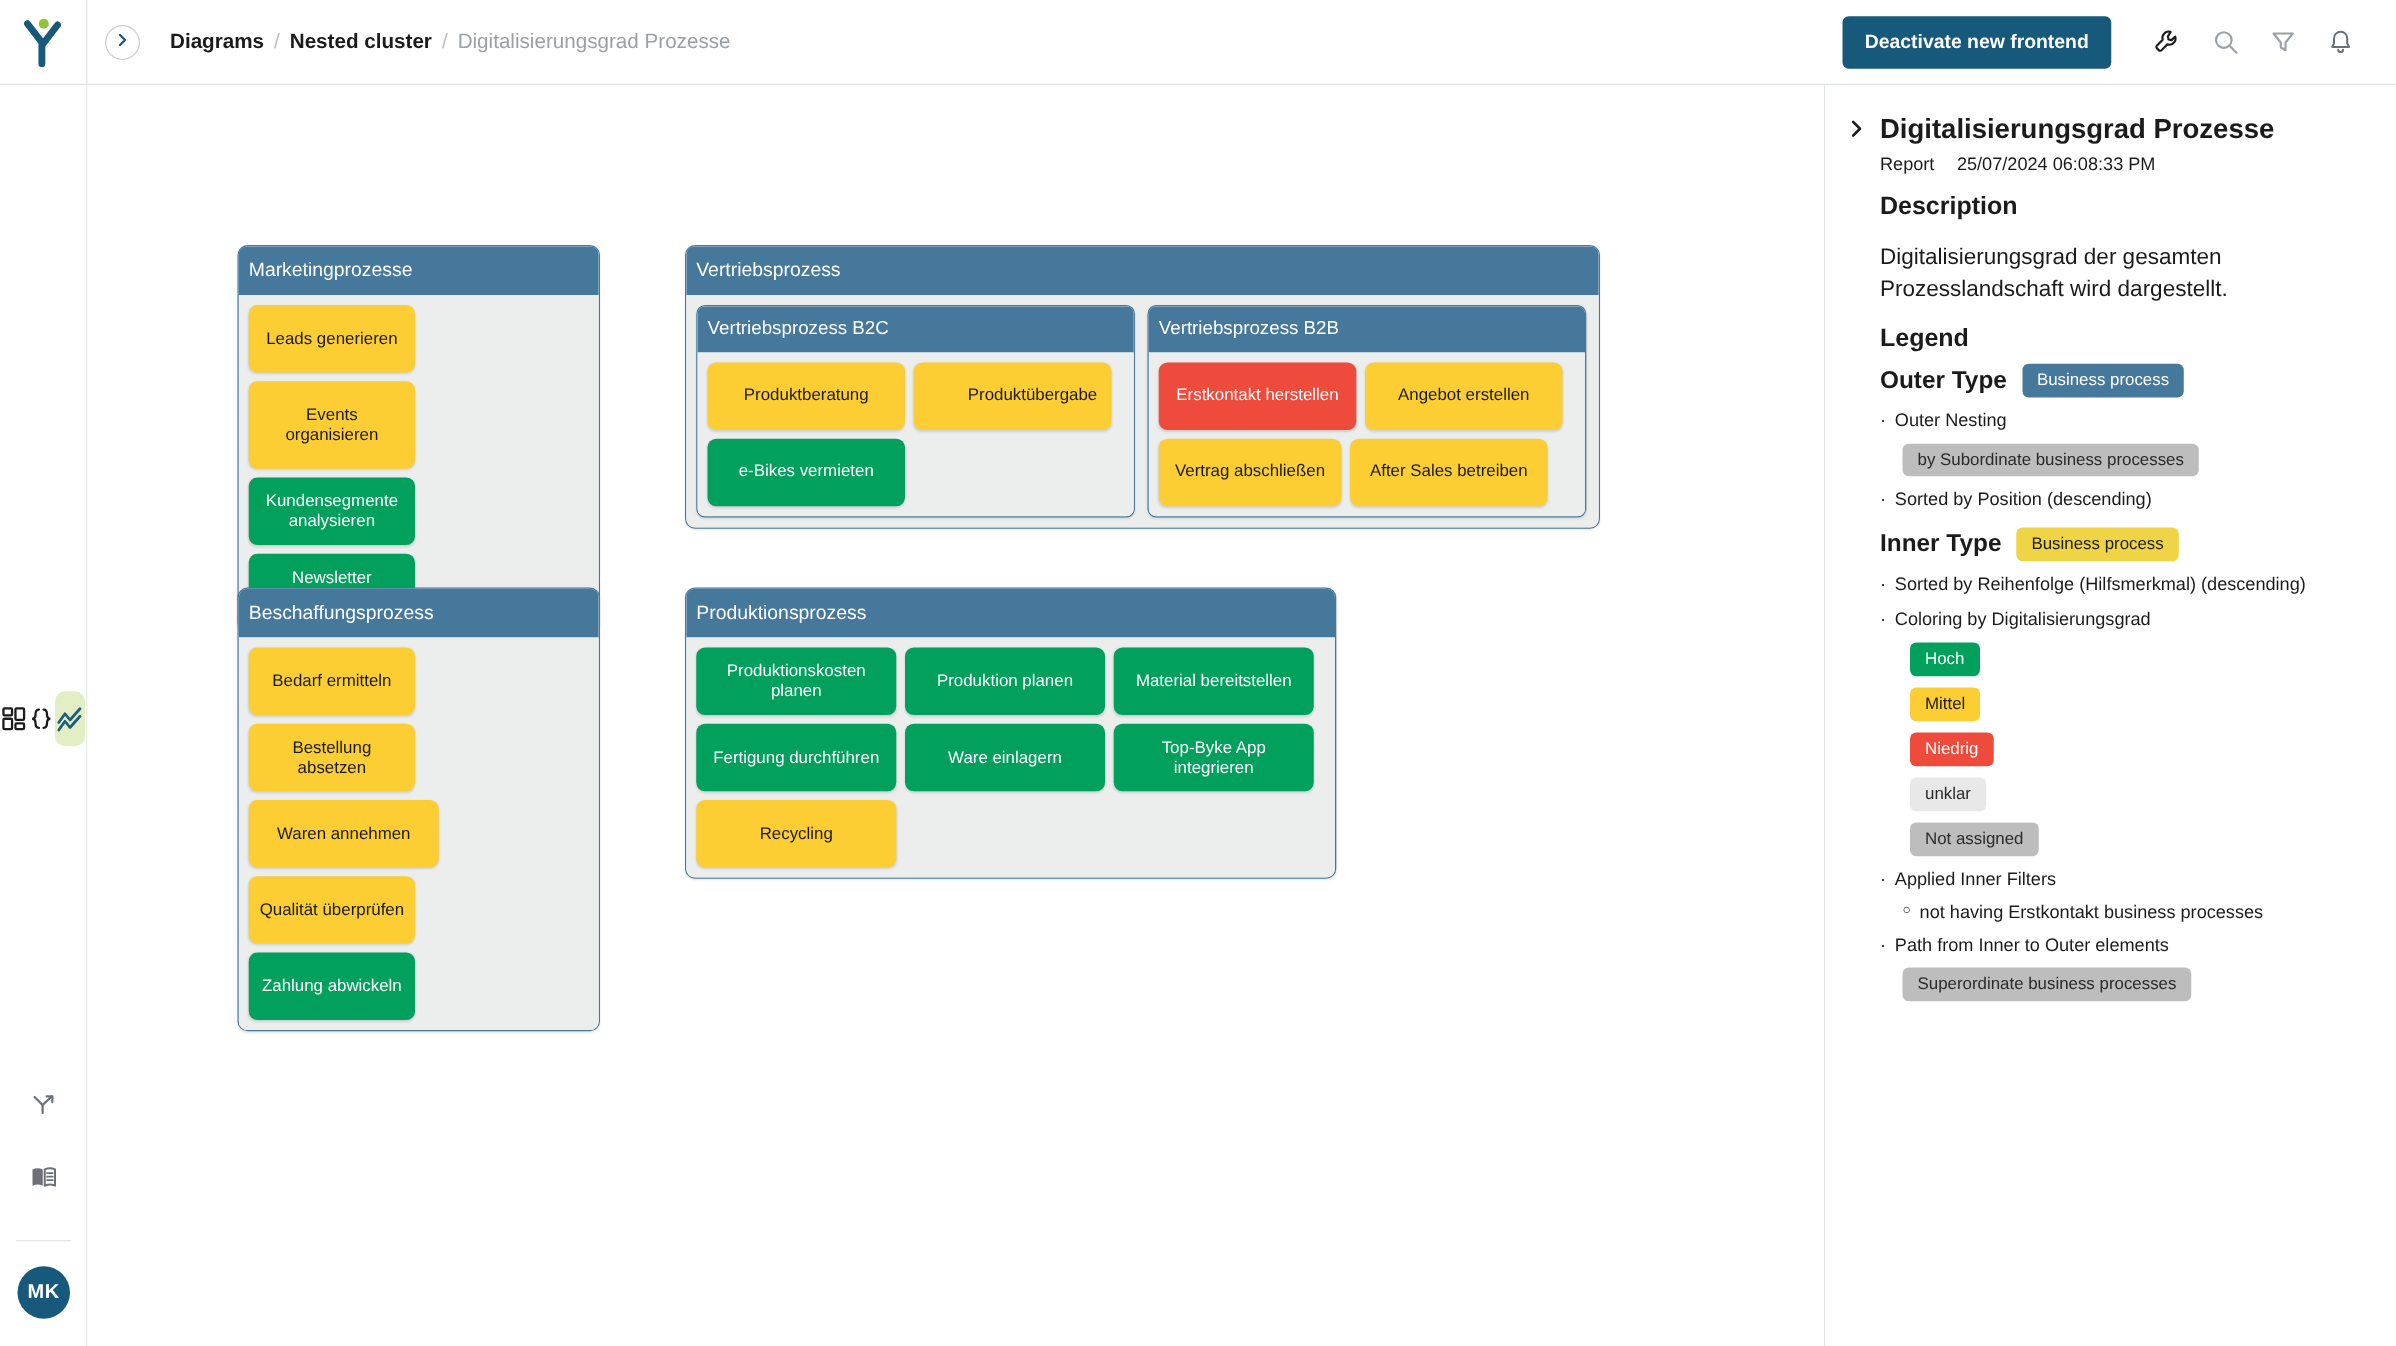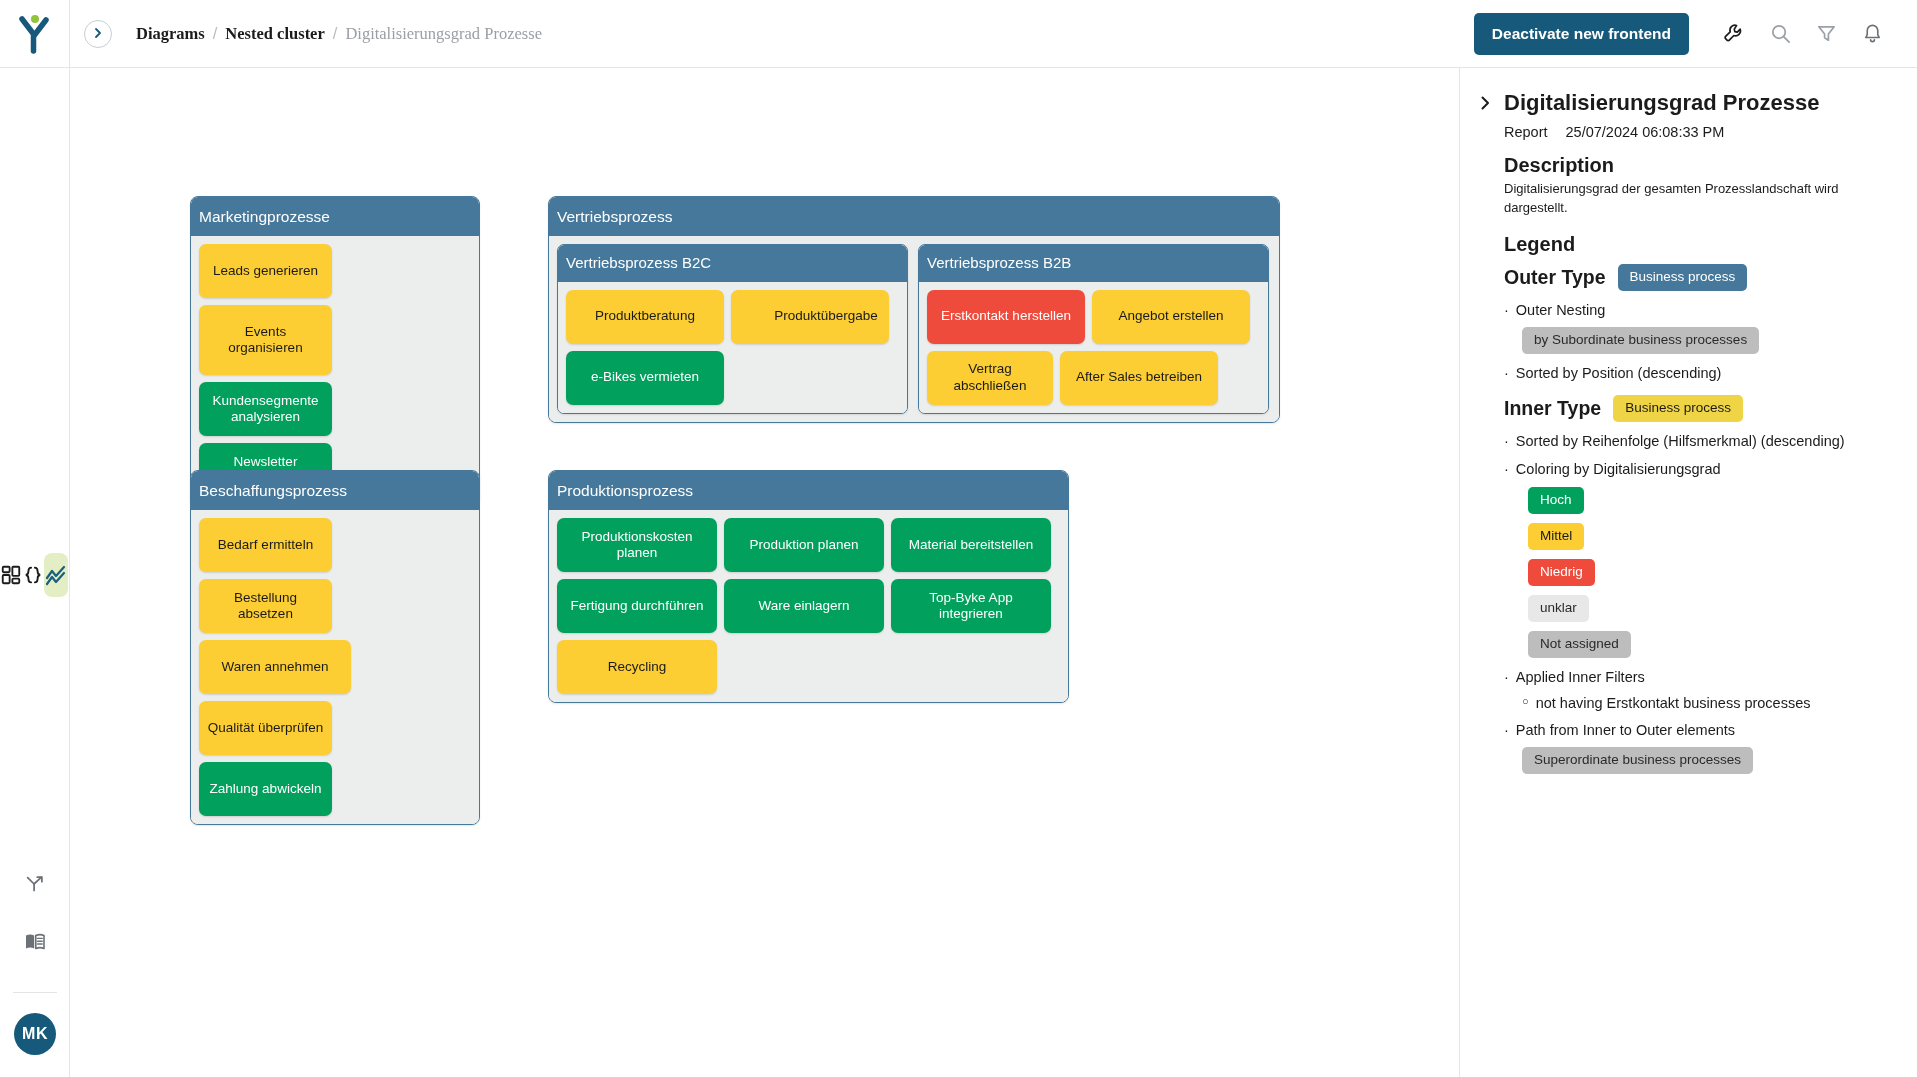--- a/index.html
+++ b/index.html
@@ -28,21 +28,21 @@
   .expand-btn {
     width: 28px; height: 28px; border-radius: 50%;
     border: 1px solid #c9ced2; background: #fff;
     display: flex; align-items: center; justify-content: center;
     margin-left: 14px; cursor: pointer; flex: 0 0 auto;
   }
   .breadcrumb {
     display: flex; align-items: center; gap: 8px;
     margin-left: 24px; font-size: 16.5px;
   }
-  .bc-item { color: #1b1b1b; font-weight: bold; white-space: nowrap; font-family: Liberation Serif, serif; }
+  .bc-item { color: #1b1b1b; font-weight: bold; white-space: nowrap; }
   .bc-item.muted { color: #9aa0a6; font-weight: normal; }
   .bc-sep { color: #b9bec2; font-weight: normal; }
   .topbar-right {
     margin-left: auto; display: flex; align-items: center; gap: 0px;
     padding-right: 22px;
   }
   .btn-primary {
     background: #16597a; color: #fff; font-weight: bold;
     font-size: 15.5px; border: none; border-radius: 5px;
     padding: 12px 18px; cursor: pointer; white-space: nowrap;
@@ -130,21 +130,21 @@
     width: 458px; min-width: 458px;
     background: #ffffff; border-left: 1px solid #e3e6e8;
     padding: 22px 20px 20px 18px; overflow-y: auto;
     display: flex; flex-direction: column;
   }
   .rp-head { display: flex; align-items: flex-start; gap: 12px; }
   .rp-collapse { cursor: pointer; padding-top: 6px; flex: 0 0 auto; }
   .rp-title { font-size: 22px; font-weight: bold; color: #1b1b1b; line-height: 1.15; }
   .rp-meta { font-size: 14.5px; color: #1b1b1b; margin-top: 9px; display: flex; gap: 18px; }
   .rp-h2 { font-size: 20px; font-weight: bold; color: #1b1b1b; margin-top: 14px; }
-  .rp-desc { font-size: 13px; color: #1b1b1b; line-height: 1.42; margin-top: 3px; }
+  .rp-desc { font-size: 18px; color: #1b1b1b; line-height: 1.42; margin-top: 16px; }
   .rp-legend { margin-top: 16px; }
   .legend-row { display: flex; align-items: center; gap: 12px; margin-top: 8px; }
   .legend-label { font-size: 19.5px; font-weight: bold; color: #1b1b1b; }
   .chip {
     display: inline-block; border-radius: 5px; font-size: 13.5px;
     padding: 6px 12px; line-height: 1.1; white-space: nowrap;
   }
   .chip.teal   { background: #45789b; color: #ffffff; }
   .chip.yellow { background: #efd545; color: #1b1b1b; }
   .chip.gray   { background: #bdbdbd; color: #2a2a2a; }
@@ -307,21 +307,21 @@
                 <div class="node yellow" style="width:158px;height:54px;padding-left:40px;">Produktübergabe</div>
                 <div class="node green" style="width:158px;height:54px;">e-Bikes vermieten</div>
               </div>
             </div>
 
             <div class="subcluster" style="width:351px;">
               <div class="cluster-head">Vertriebsprozess B2B</div>
               <div class="cluster-body" style="min-height:128px;">
                 <div class="node red" style="width:158px;height:54px;">Erstkontakt herstellen</div>
                 <div class="node yellow" style="width:158px;height:54px;">Angebot erstellen</div>
-                <div class="node yellow" style="width:126px;height:54px;">Vertrag abschließen</div>
+                <div class="node yellow" style="width:146px;height:54px;">Vertrag abschließen</div>
                 <div class="node yellow" style="width:158px;height:54px;">After Sales betreiben</div>
               </div>
             </div>
 
           </div>
         </div>
 
         <div class="cluster" style="left:0px; top:274px; width:290px;">
           <div class="cluster-head">Beschaffungsprozess</div>
           <div class="cluster-body" style="min-height:189px;">

